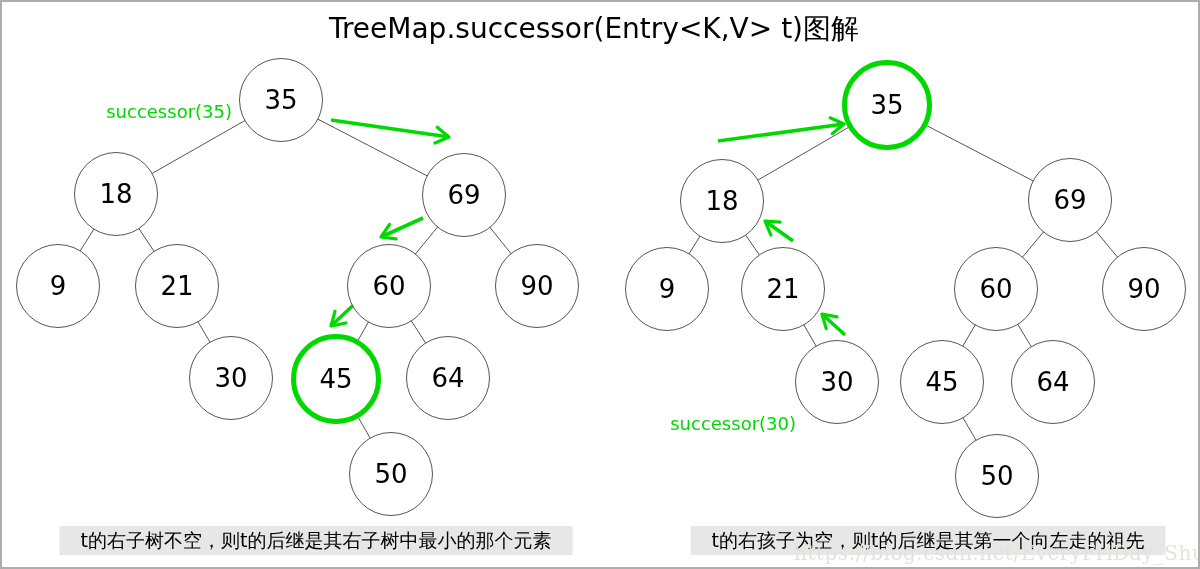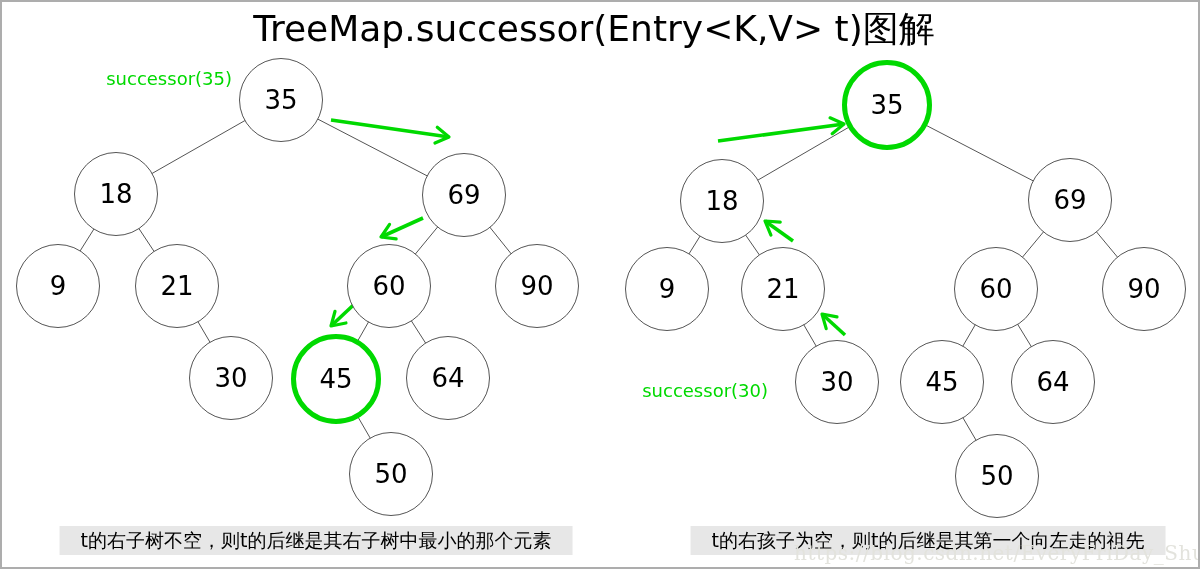--- a/index.html
+++ b/index.html
@@ -4,33 +4,33 @@
 <style>
   html,body{margin:0;padding:0;background:#ffffff;}
   .canvas{
     position:relative;width:1200px;height:569px;background:#ffffff;
     border:2px solid var(--frame,#adadad);box-sizing:border-box;overflow:hidden;
     font-family:"DejaVu Sans",sans-serif;
   }
   #diagram-svg{position:absolute;left:0;top:0;}
   .title{
     position:absolute;left:0;right:12px;top:10px;text-align:center;
-    font-size:36px;line-height:34px;color:#000;
+    font-size:28px;line-height:34px;color:#000;
   }
   #nodes-layer{position:absolute;left:0;top:0;width:100%;height:100%;padding-left:24px;}
   .node{
     position:absolute;width:84px;height:84px;box-sizing:border-box;
     border:1px solid var(--nodestroke,#555);border-radius:50%;background:#fff;
     display:flex;align-items:center;justify-content:center;
     font-size:26px;color:#000;
   }
   .node.hl{width:90px;height:90px;border:5px solid var(--green,#00d900);}
   .slabel{
     position:absolute;font-size:18px;line-height:22px;
-    color:var(--green,#00d900);white-space:nowrap;
+    color:var(--green,#00d900);white-space:nowrap;margin-top:33px;
   }
   .caption{
     position:absolute;transform:translateX(-50%);
     background:var(--captionbg,#e7e7e7);color:#000;
     font-size:19px;line-height:27px;padding:1px 21px;white-space:nowrap;
   }
   .watermark{
     position:absolute;font-family:"DejaVu Serif",serif;font-size:20px;
     letter-spacing:0.5px;color:var(--watermark,#e3e3dd);white-space:nowrap;z-index:5;
   }
@@ -94,19 +94,19 @@
       <div class="node" style="left: 739px; top: 245px;">21</div>
       <div class="node" style="left: 952px; top: 245px;">60</div>
       <div class="node" style="left: 1100px; top: 245px;">90</div>
       <div class="node" style="left: 793px; top: 338px;">30</div>
       <div class="node" style="left: 898px; top: 338px;">45</div>
       <div class="node" style="left: 1009px; top: 338px;">64</div>
       <div class="node" style="left: 953px; top: 432px;">50</div>
     </div>
 
   <div class="slabel" id="successor-label-0" style="right: 966px; top: 66px;">successor(35)</div>
-  <div class="slabel" id="successor-label-1" style="right: 430px; top: 378px;">successor(30)</div>
+  <div class="slabel" id="successor-label-1" style="right: 402px; top: 378px;">successor(30)</div>
 
   <div class="caption" id="caption-0" style="left: 314px; top: 524px;">t的右子树不空，则t的后继是其右子树中最小的那个元素</div>
   <div class="caption" id="caption-1" style="left: 902px; top: 524px; margin-left: 24px;">t的右孩子为空，则t的后继是其第一个向左走的祖先</div>
 
   <div class="watermark" id="watermark" style="left: 792px; top: 539px;">https://blog.csdn.net/EveryFriDay_ShuJk</div>
 </div>
 
 </body></html>

